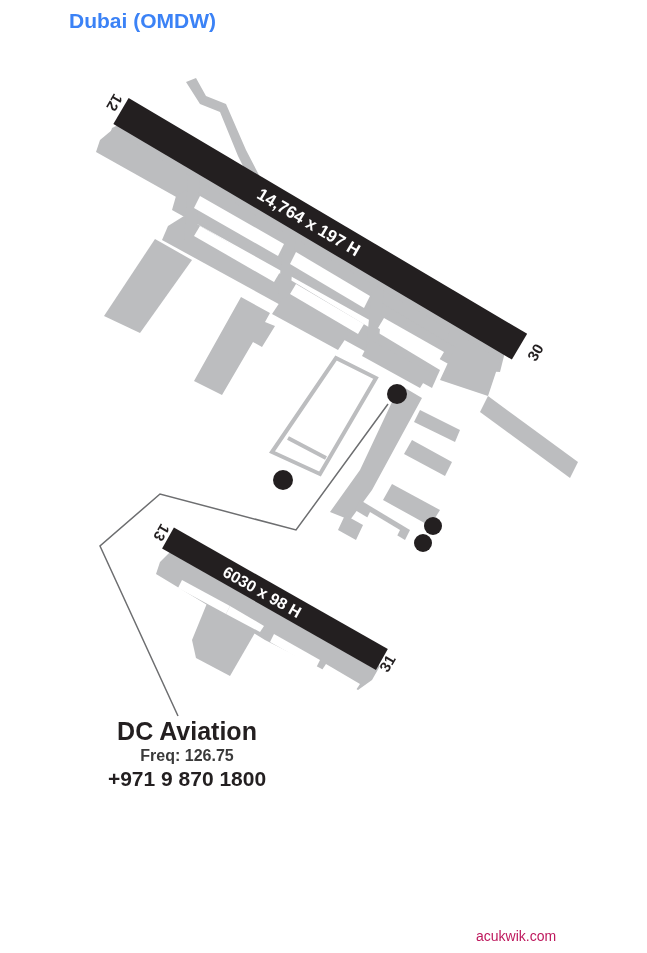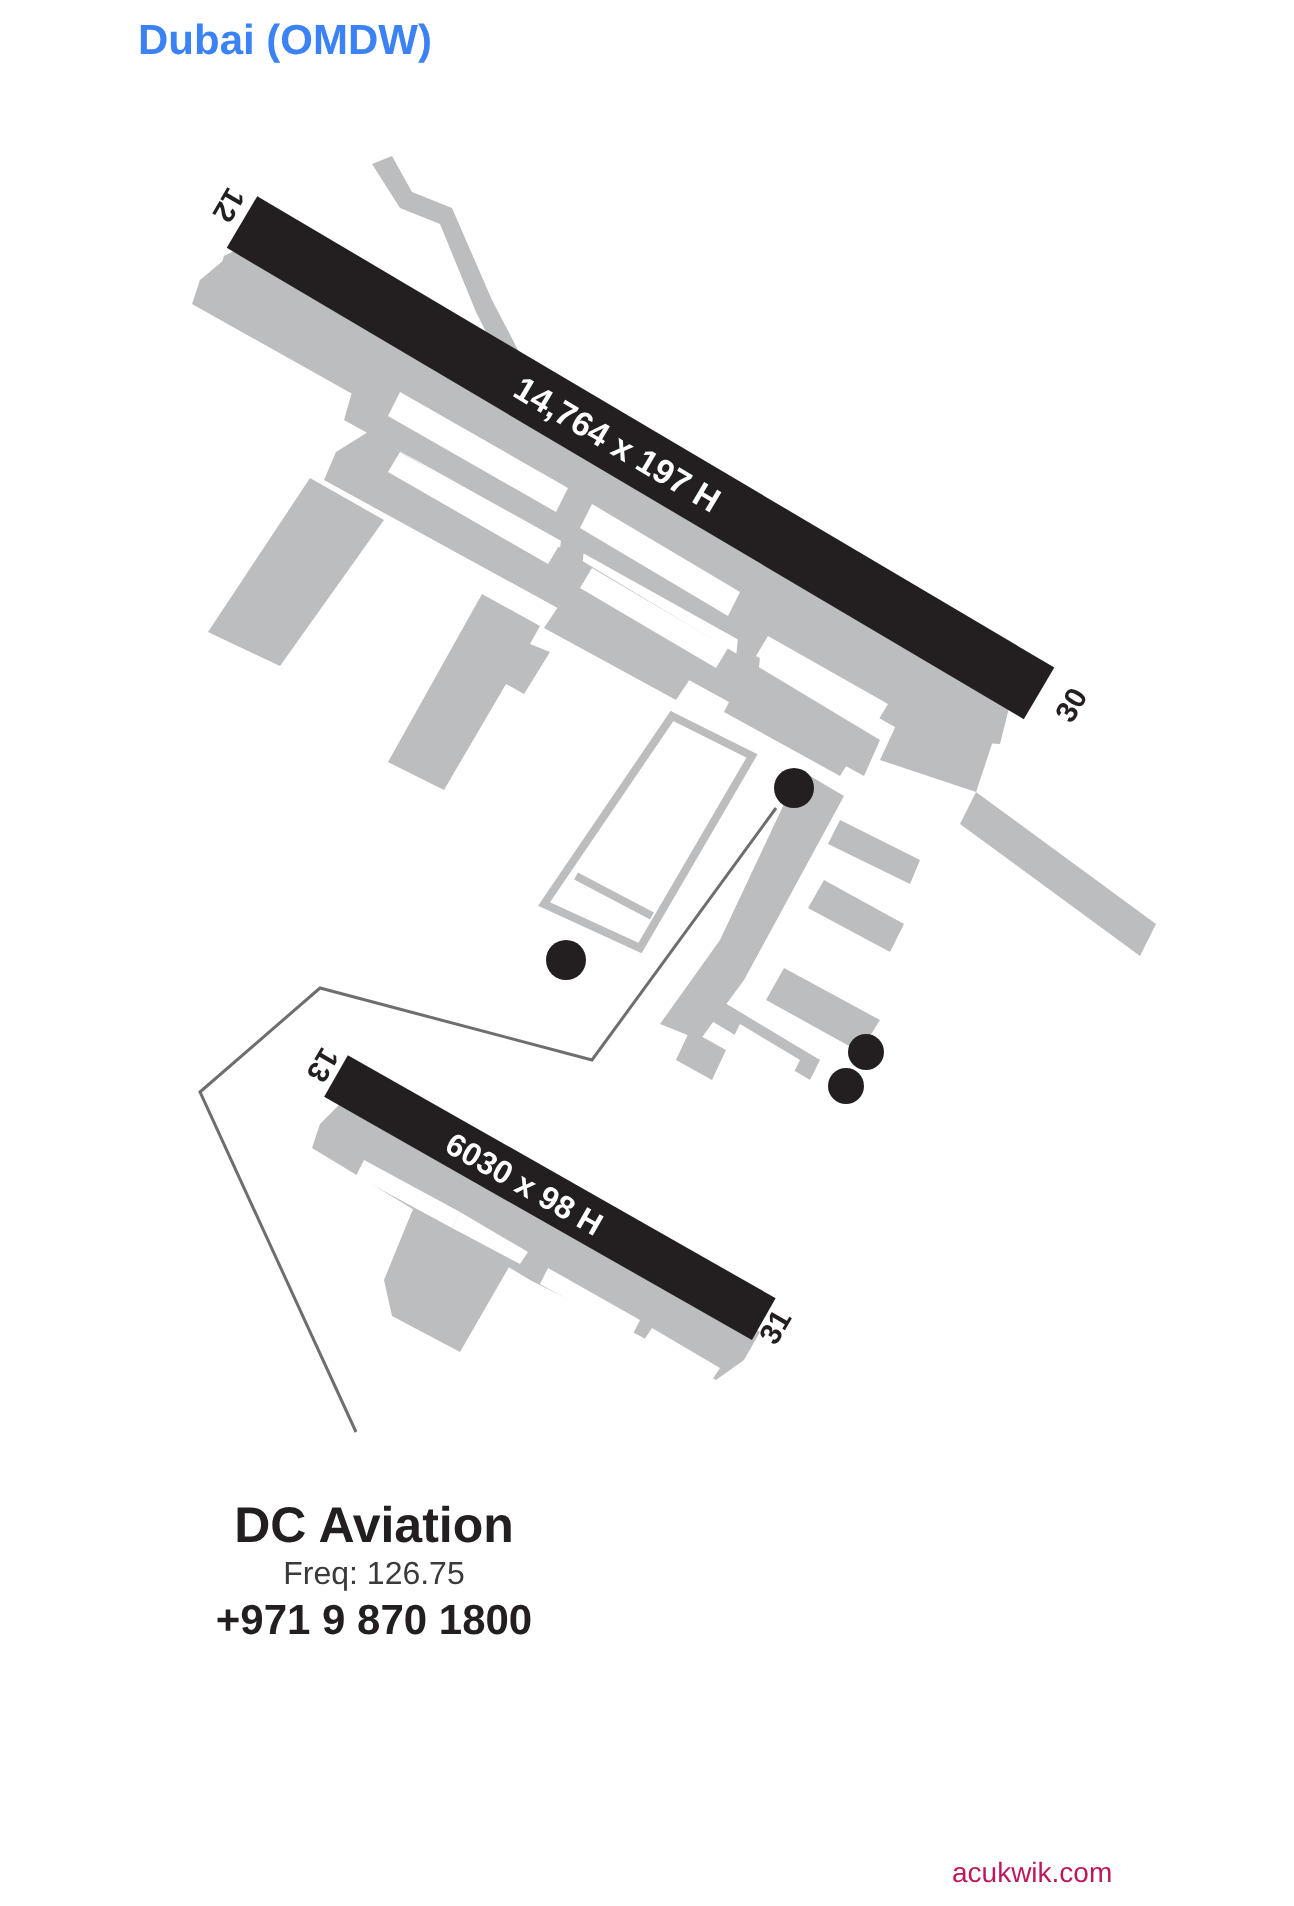--- a/index.html
+++ b/index.html
@@ -1,21 +1,21 @@
 <!DOCTYPE html>
 <html><head>
 <meta charset="utf-8">
 <style>
   html, body { margin:0; padding:0; background:#ffffff; }
   body { width:647px; height:953px; position:relative; overflow:hidden; font-family:"Liberation Sans", sans-serif; }
   .title { position:absolute; left:69px; top:9px; font-size:21px; font-weight:bold; color:#3b82f6; }
   .map { position:absolute; left:0; top:0; }
-  .fbo { position:absolute; left:80px; top:716px; width:214px; text-align:center; color:#231f20;margin-top:32px; }
+  .fbo { position:absolute; left:80px; top:716px; width:214px; text-align:center; color:#231f20; }
   .fbo-name { font-size:25px; font-weight:bold; line-height:30px; }
-  .fbo-freq { font-size:16px; color:#3a3a3a; line-height:20px; }
+  .fbo-freq { font-size:16px; color:#3a3a3a; line-height:20px;font-weight:bold; }
   .fbo-phone { font-size:21px; font-weight:bold; line-height:26px; }
   .footer { position:absolute; left:476px; top:928px; font-size:14px; color:#be185d; }
 </style>
 </head>
 <body>
 
 <div class="title">Dubai (OMDW)</div>
 
 <svg class="map" width="647" height="953" viewBox="0 0 647 953" xmlns="http://www.w3.org/2000/svg">
   <g fill="#bcbdbf">

